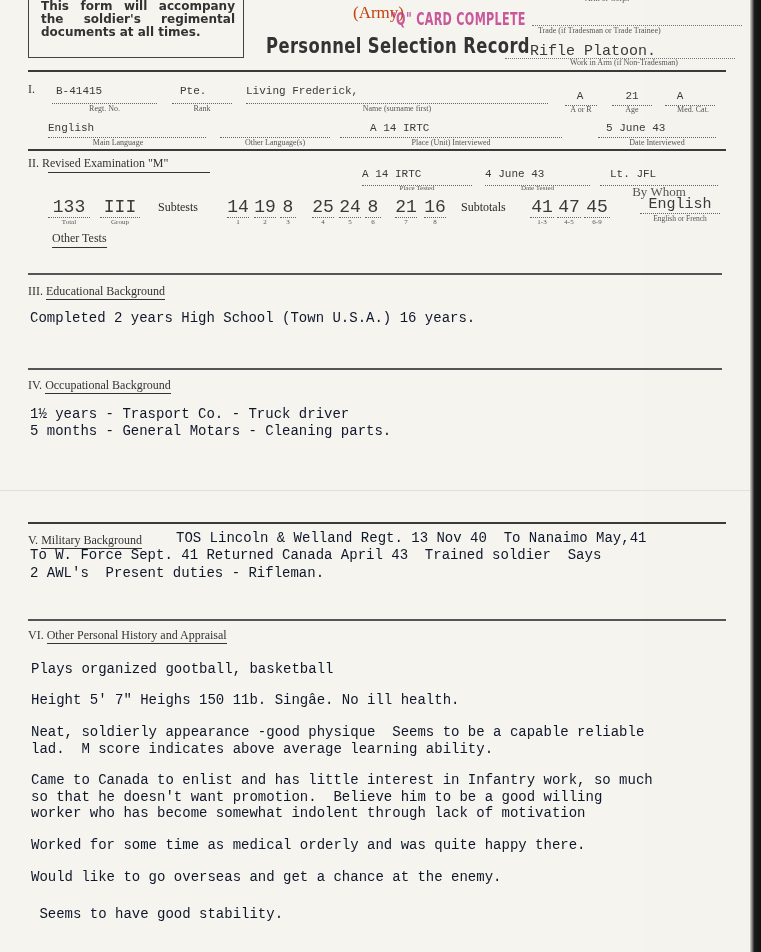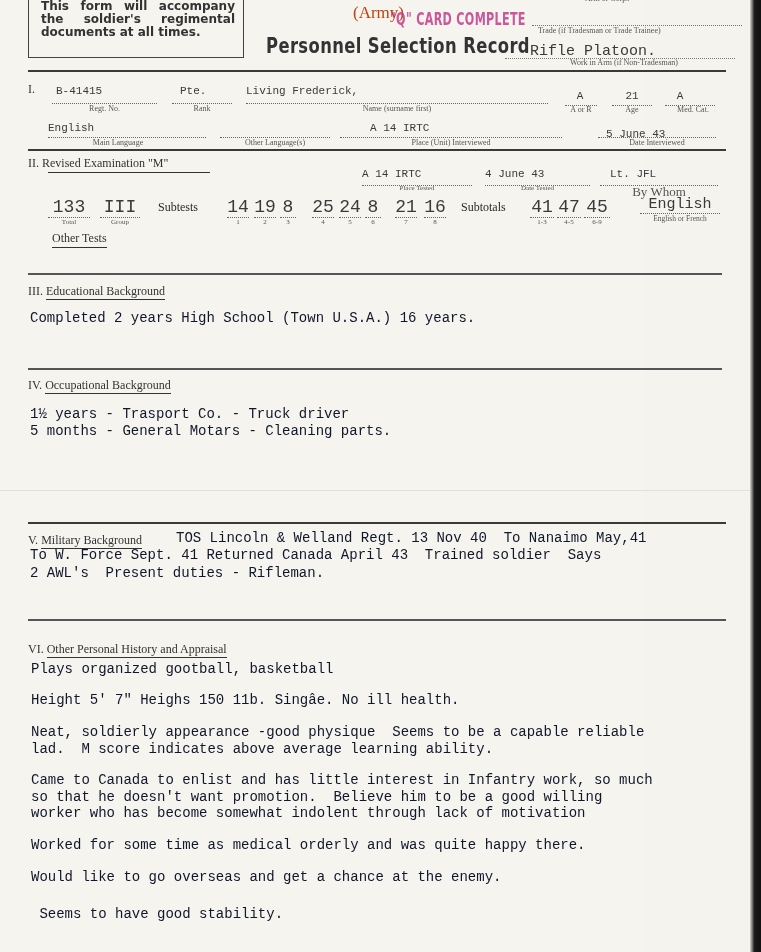--- a/index.html
+++ b/index.html
@@ -122,21 +122,21 @@
   <div class="abs dotline" style="left:48px; top:137px; width:158px;"></div>
   <div class="abs cap" style="left:48px; top:138px; width:140px;">Main Language</div>
 
   <div class="abs dotline" style="left:220px; top:137px; width:110px;"></div>
   <div class="abs cap" style="left:220px; top:138px; width:110px;">Other Language(s)</div>
 
   <div class="abs field-val mono" style="left:370px; top:122px;">A 14 IRTC</div>
   <div class="abs dotline" style="left:340px; top:137px; width:222px;"></div>
   <div class="abs cap" style="left:340px; top:138px; width:222px;">Place (Unit) Interviewed</div>
 
-  <div class="abs field-val mono" style="left:606px; top:128px;text-align:right;">5 June 43</div>
+  <div class="abs field-val mono" style="left:606px; top:122px;text-align:right;">5 June 43</div>
   <div class="abs dotline" style="left:598px; top:137px; width:118px;"></div>
   <div class="abs cap" style="left:598px; top:138px; width:118px;">Date Interviewed</div>
 
   <div class="abs rule" style="top:149px; width:698px;"></div>
 
   <div class="abs sec-head" style="left:28px; top:156px;">II. Revised Examination "M"</div>
   <div class="abs" style="left:48px; top:172px; width:162px; border-top:1px solid #333;"></div>
 
   <div class="abs field-val mono" style="left:362px; top:168px;">A 14 IRTC</div>
   <div class="abs dotline" style="left:362px; top:185px; width:110px;"></div>
@@ -238,21 +238,21 @@
   <div class="abs sec-head" style="left:28px; top:533px;">
     <span>V.</span>
     <span class="sec-label">Military Background</span>
   </div>
   <div class="abs body-text mono" style="left:176px; top:530px;">TOS Lincoln &amp; Welland Regt. 13 Nov 40  To Nanaimo May,41</div>
   <div class="abs body-text mono" style="left:30px; top:547px;">To W. Force Sept. 41 Returned Canada April 43  Trained soldier  Says</div>
   <div class="abs body-text mono" style="left:30px; top:565px;">2 AWL's  Present duties - Rifleman.</div>
 
   <div class="abs rule thin" style="top:619px; width:698px;"></div>
 
-  <div class="abs sec-head" style="left:28px; top:642px;">
+  <div class="abs sec-head" style="left:28px; top:628px;">
     <span>VI.</span>
     <span class="sec-label">Other Personal History and Appraisal</span>
   </div>
 
   <div class="abs body-text mono" style="left:31px; top:661px;">Plays organized gootball, basketball</div>
   <div class="abs body-text mono" style="left:31px; top:692px;">Height 5' 7" Heighs 150 11b. Singâe. No ill health.</div>
   <div class="abs body-text mono" style="left:31px; top:724px;">Neat, soldierly appearance -good physique  Seems to be a capable reliable
 lad.  M score indicates above average learning ability.</div>
   <div class="abs body-text mono" style="left:31px; top:772px; line-height:16.5px;">Came to Canada to enlist and has little interest in Infantry work, so much
 so that he doesn't want promotion.  Believe him to be a good willing

